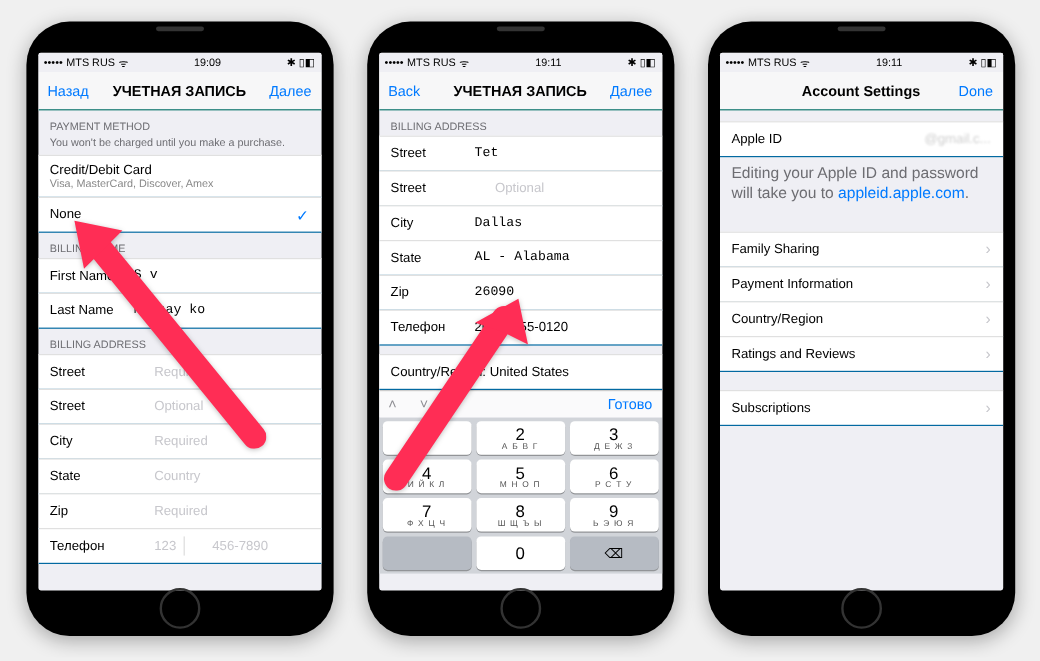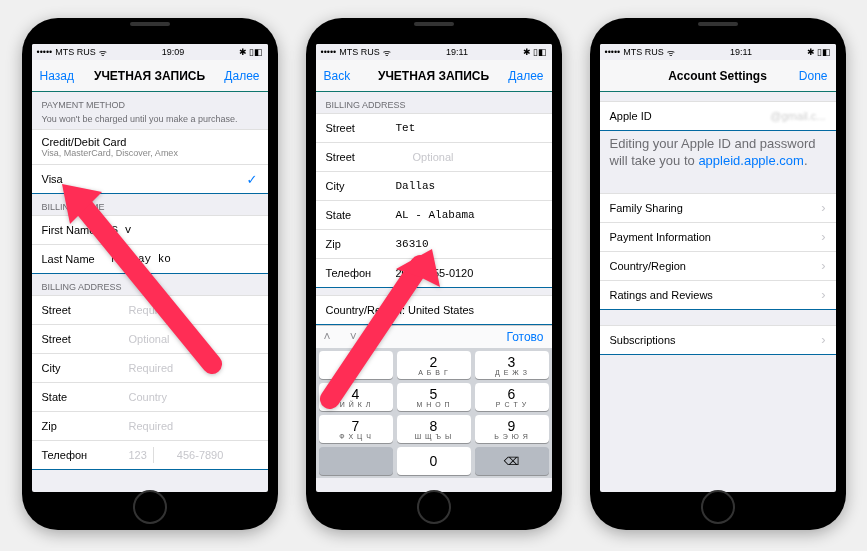--- a/index.html
+++ b/index.html
@@ -125,21 +125,21 @@
       <span class="nav-r">Далее</span>
     </div>
 
     <div class="sect-h">PAYMENT METHOD</div>
     <div class="sect-sub">You won't be charged until you make a purchase.</div>
     <div class="row twoln">
       <span>Credit/Debit Card</span>
       <span class="subtx">Visa, MasterCard, Discover, Amex</span>
     </div>
     <div class="row">
-      <span>Visa</span>
+      <span>None</span>
       <span class="check">✓</span>
     </div>
 
     <div class="sect-h">BILLING NAME</div>
     <div class="row">
       <span class="lbl">First Name</span>
       <span class="val">S           v</span>
     </div>
     <div class="row">
       <span class="lbl">Last Name</span>
@@ -211,21 +211,21 @@
     <div class="row">
         <span class="lbl">City</span>
         <span class="val">Dallas</span>
       </div>
     <div class="row">
         <span class="lbl">State</span>
         <span class="val">AL - Alabama</span>
       </div>
     <div class="row">
         <span class="lbl">Zip</span>
-        <span class="val">36310</span>
+        <span class="val">26090</span>
       </div>
     <div class="row">
       <span class="lbl">Телефон</span>
       <span class="tele">
           <span>202</span>
           <span class="sep"></span>
           <span>555-0120</span>
         </span>
     </div>
     <div style="height:8px"></div>

